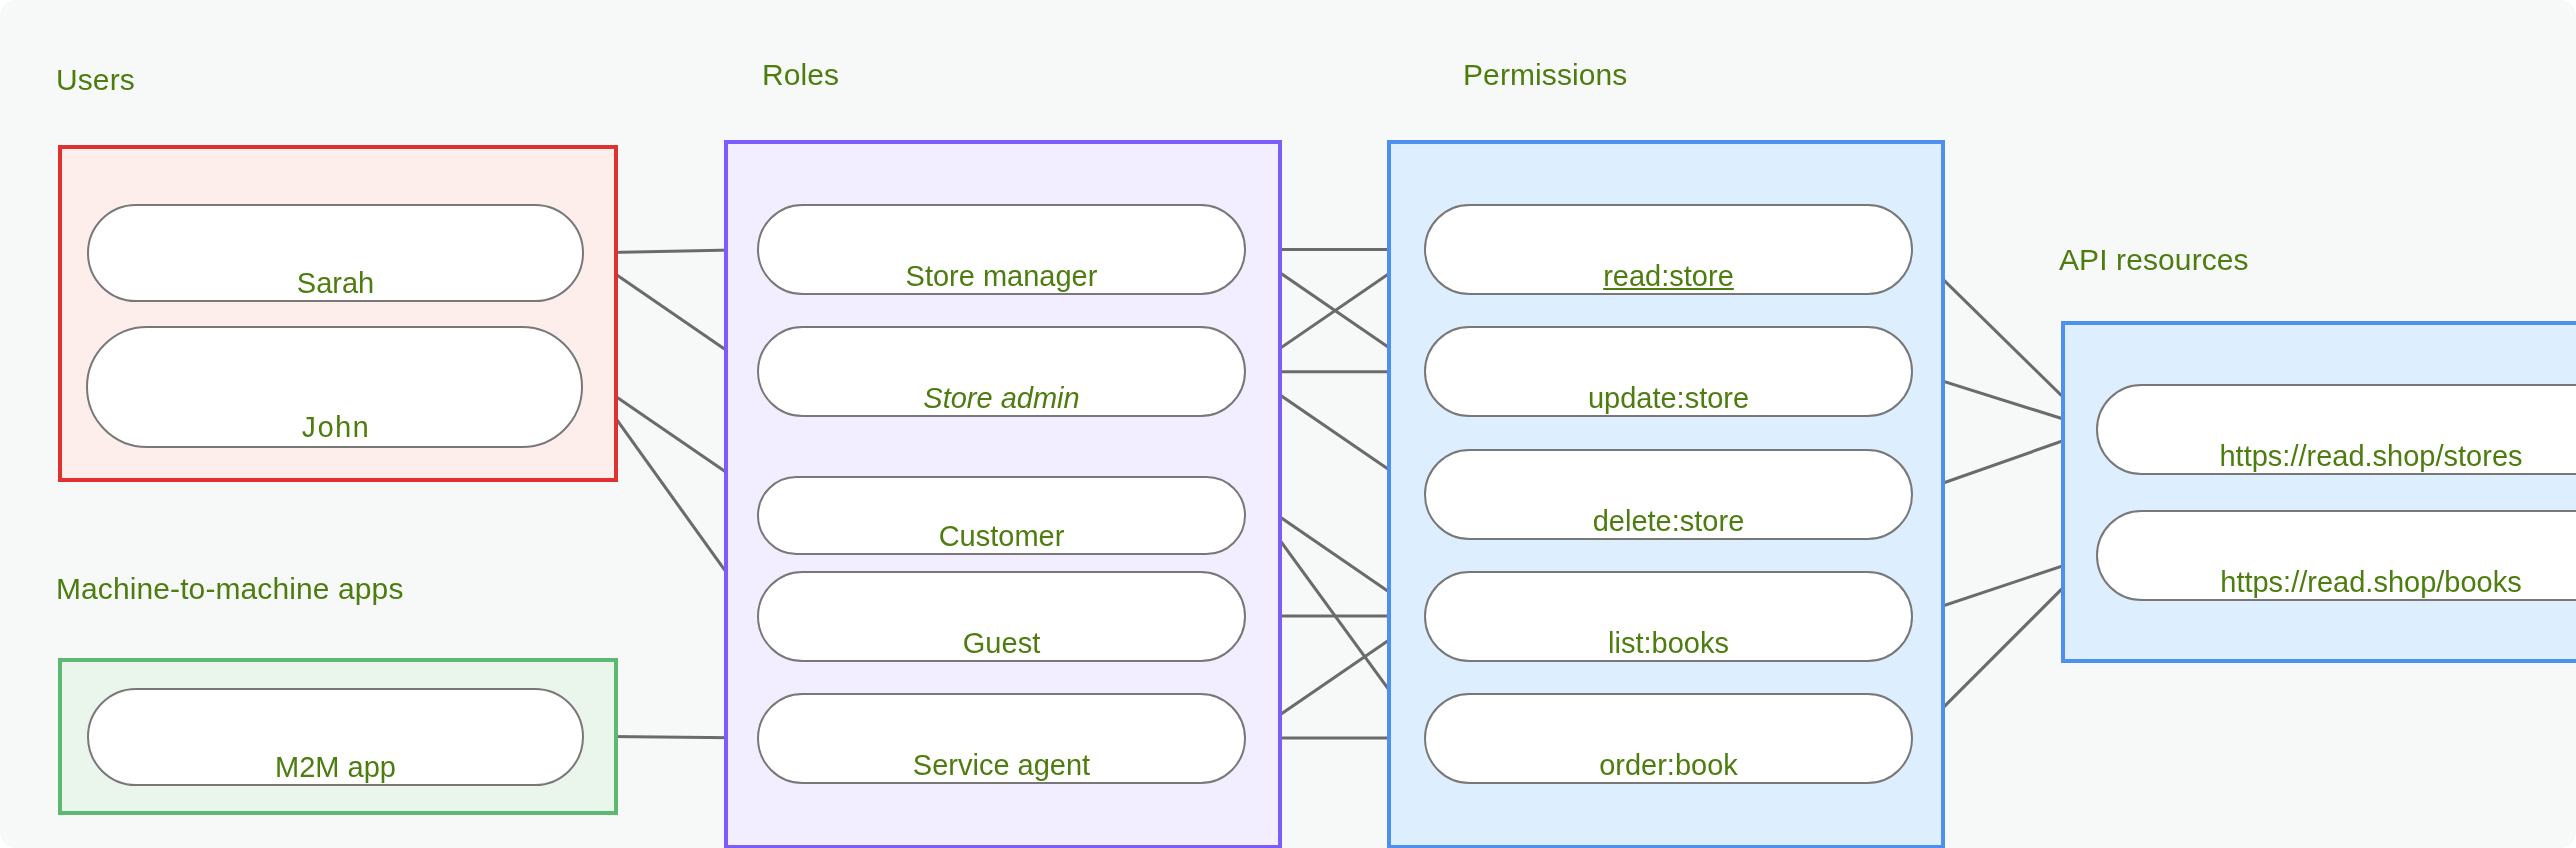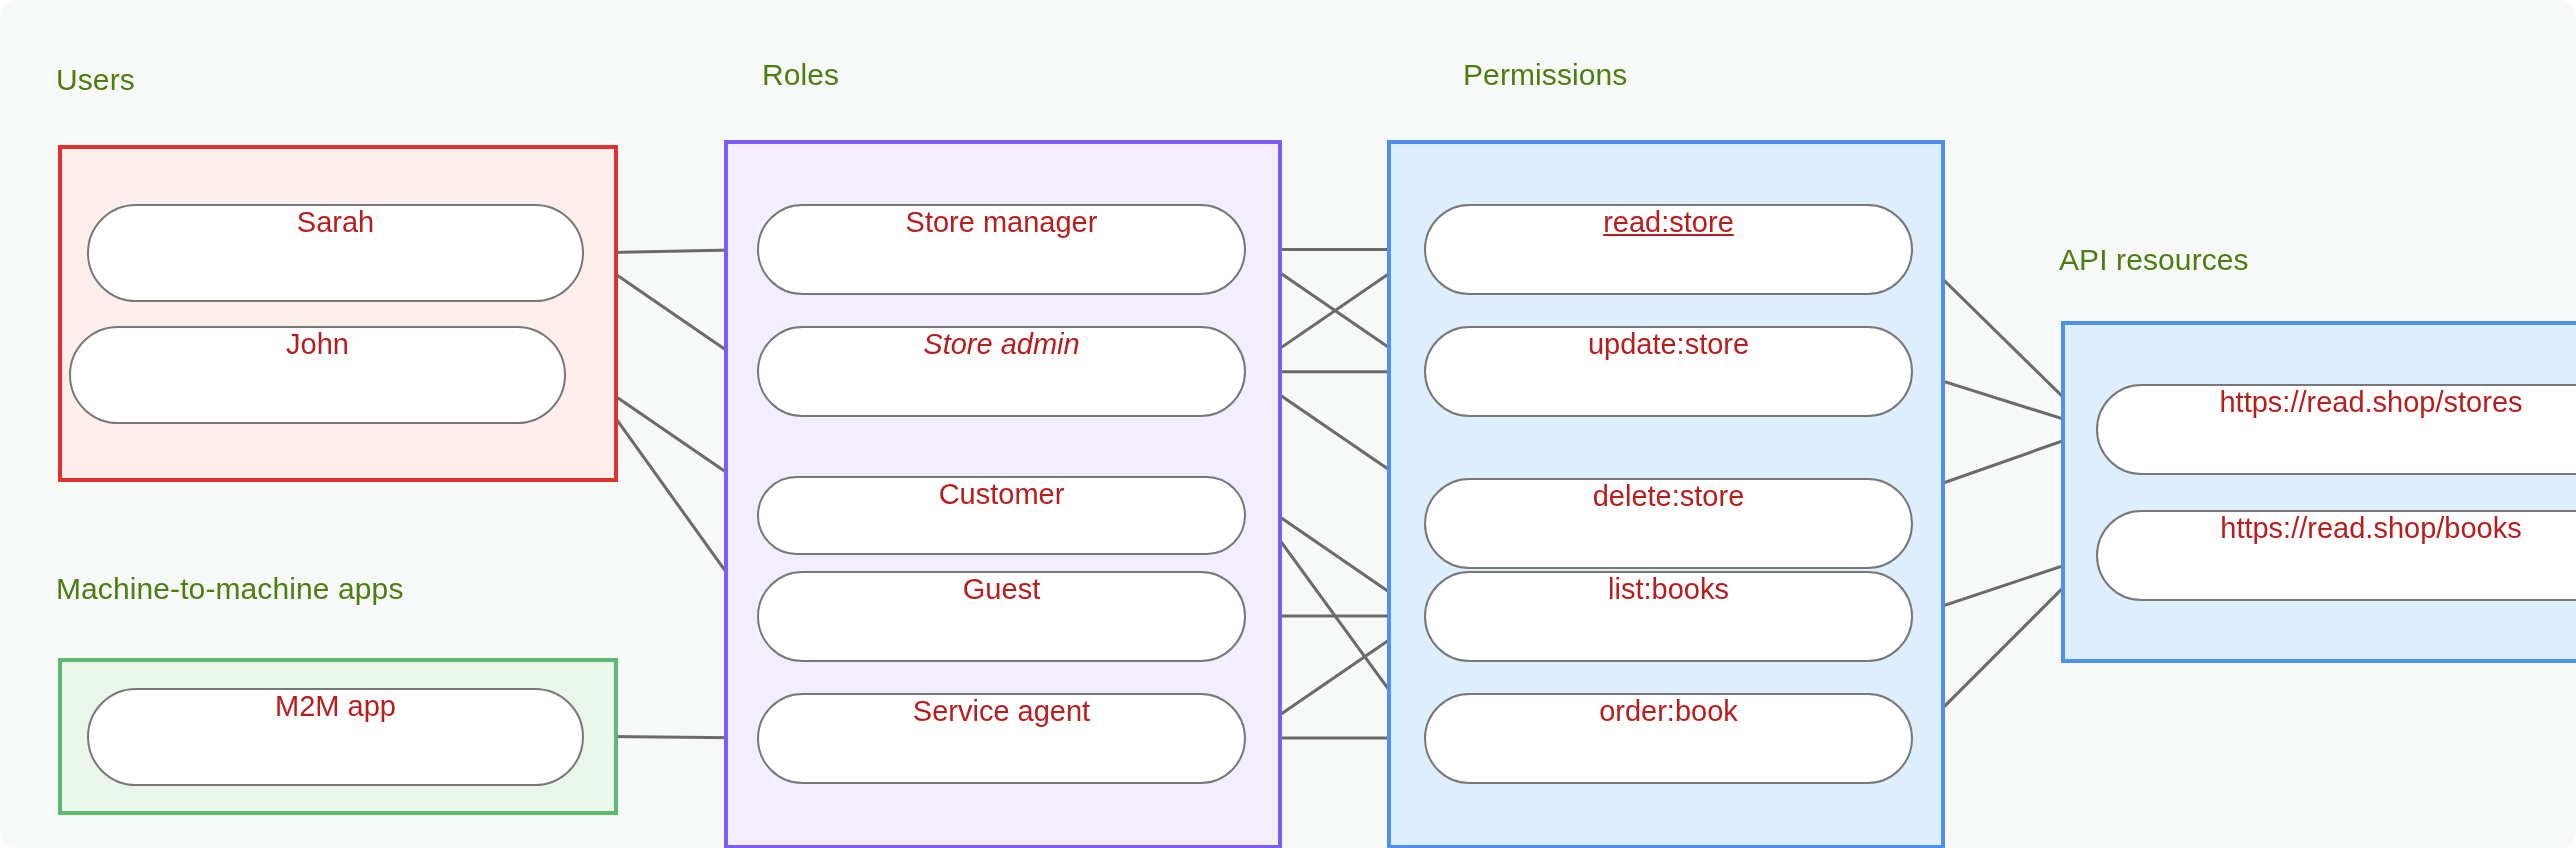--- a/index.html
+++ b/index.html
@@ -29,24 +29,24 @@
     border-width: 4.4px;
     box-sizing: border-box;
   }
   .node {
     position: absolute;
     box-sizing: border-box;
     background: #ffffff;
     border: 2.6px solid #787878;
     border-radius: 872px;
     display: flex;
-    align-items: flex-start;
+    align-items: flex-end;
     justify-content: center;
     font-size: 29px;
-    color: #b91c1c;
+    color: #4d7c0f;
     white-space: nowrap;
   }
   svg.wires {
     position: absolute;
     left: 0;
     top: 0;
     width: 2576px;
     height: 848px;
     pointer-events: none;
   }
@@ -90,21 +90,21 @@
       <circle cx="1632" cy="846" r="9"></circle>
       <circle cx="2402" cy="492" r="9"></circle>
       <circle cx="2402" cy="636" r="9"></circle>
     </svg>
   <div id="layers">
       <div class="group-label" style="left: 56px; top: 63px;">Users</div>
       <div class="group-box" style="left: 58px; top: 145px; width: 560px; height: 337px; border-color: rgb(224, 49, 49); background: rgb(253, 238, 236);"></div>
       <div class="node" style="left: 87px; top: 204px; width: 497px; height: 98px;">
         <span>Sarah</span>
       </div>
-      <div class="node" style="left: 69px; top: 326px; width: 497px; height: 98px;">
+      <div class="node" style="left: 86px; top: 326px; width: 497px; height: 122px; font-family: Liberation Mono, monospace;">
         <span>John</span>
       </div>
       <div class="group-label" style="left: 56px; top: 572px;">Machine-to-machine apps</div>
       <div class="group-box" style="left: 58px; top: 658px; width: 560px; height: 157px; border-color: rgb(92, 185, 111); background: rgb(234, 246, 236);"></div>
       <div class="node" style="left: 87px; top: 688px; width: 497px; height: 98px;">
         <span>M2M app</span>
       </div>
       <div class="group-label" style="left: 724px; top: 58px; margin-left: 38px;">Roles</div>
       <div class="group-box" style="left: 724px; top: 140px; width: 558px; height: 709px; border-color: rgb(124, 92, 250); background: rgb(243, 238, 255);"></div>
       <div class="node" style="left: 757px; top: 204px; width: 489px; height: 91px;">
@@ -123,21 +123,21 @@
         <span>Service agent</span>
       </div>
       <div class="group-label" style="left: 1463px; top: 58px;">Permissions</div>
       <div class="group-box" style="left: 1387px; top: 140px; width: 558px; height: 709px; border-color: rgb(77, 144, 240); background: rgb(221, 238, 254);"></div>
       <div class="node" style="left: 1424px; top: 204px; width: 489px; height: 91px; text-decoration: underline;">
         <span>read:store</span>
       </div>
       <div class="node" style="left: 1424px; top: 326px; width: 489px; height: 91px;">
         <span>update:store</span>
       </div>
-      <div class="node" style="left: 1424px; top: 449px; width: 489px; height: 91px; margin-top: 29px;">
+      <div class="node" style="left: 1424px; top: 449px; width: 489px; height: 91px;">
         <span>delete:store</span>
       </div>
       <div class="node" style="left: 1424px; top: 571px; width: 489px; height: 91px;">
         <span>list:books</span>
       </div>
       <div class="node" style="left: 1424px; top: 693px; width: 489px; height: 91px;">
         <span>order:book</span>
       </div>
       <div class="group-label" style="left: 2059px; top: 243px;">API resources</div>
       <div class="group-box" style="left: 2061px; top: 321px; width: 621px; height: 342px; border-color: rgb(77, 144, 240); background: rgb(221, 238, 254);"></div>

